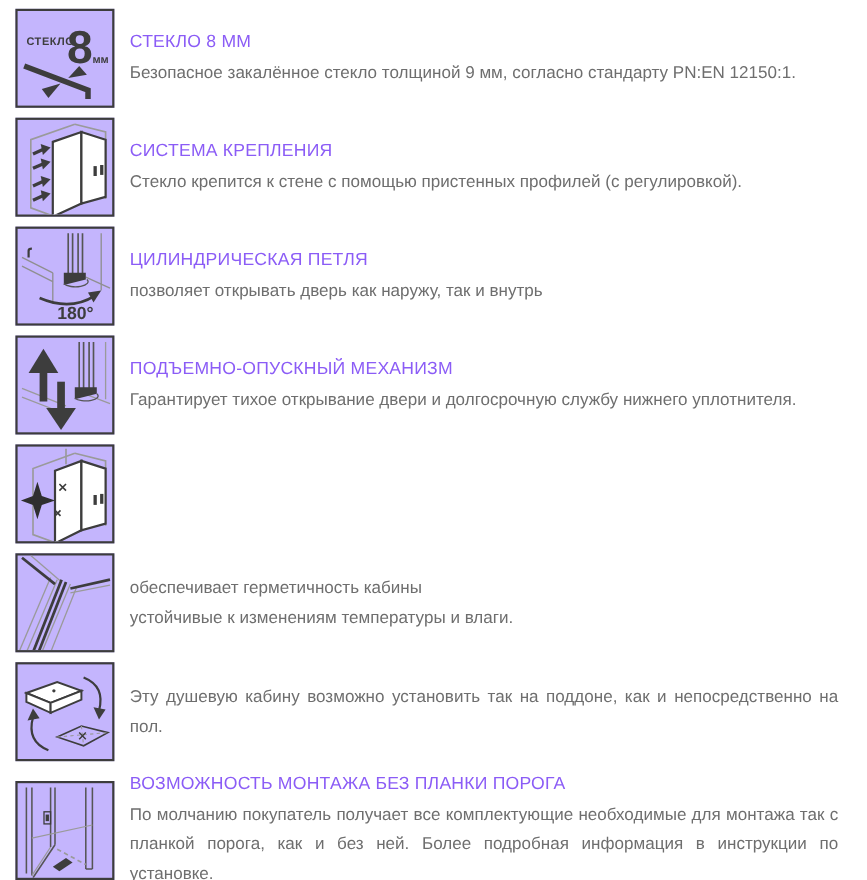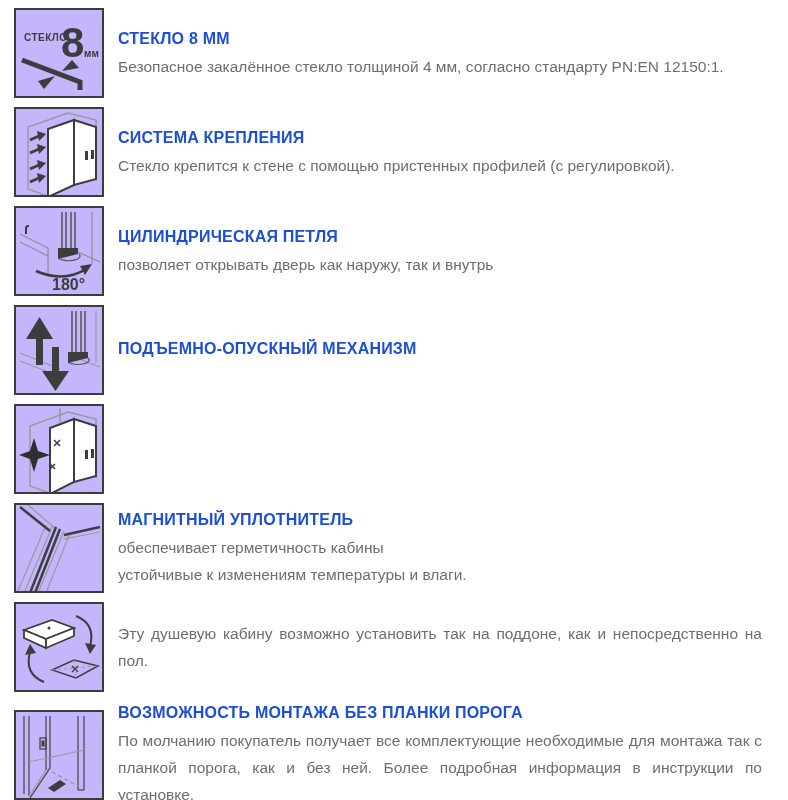--- a/index.html
+++ b/index.html
@@ -21,22 +21,22 @@
     border: 2px solid #3c3c3c;
     background: #c4b5fd;
     flex: 0 0 auto;
     box-sizing: content-box;
   }
   .icon-box svg { display: block; }
   .feature-text { margin-left: 14px; flex: 1; min-width: 0; }
   .feature-heading {
     margin: 0 0 3px 0;
     font-size: 16px;
-    font-weight: 700;
-    color: #1d4ed8;
+    font-weight: 400;
+    color: #8b5cf6;
     letter-spacing: 0.2px;
     line-height: 23px;
   }
   .feature-body {
     margin: 0;
     font-size: 15.5px;
     font-weight: 400;
     color: #6e6e6e;
     line-height: 27px;
     text-align: justify;
@@ -54,21 +54,21 @@
         <text class="ico-txt" x="8" y="31" font-size="10" font-weight="bold" letter-spacing="0.5" fill="#3d3d3d">СТЕКЛО</text>
         <text class="ico-txt" x="45" y="47" font-size="42" font-weight="bold" fill="#3d3d3d">8</text>
         <text class="ico-txt" x="68" y="47" font-size="10" font-weight="bold" fill="#3d3d3d">мм</text>
         <path d="M6 50 L64 72 L64 80" fill="none" stroke="#3d3d3d" stroke-width="5"></path>
         <polygon points="46,61 56,50 63,58" fill="#3d3d3d"></polygon>
         <polygon points="39,66 22,71 28,79" fill="#3d3d3d"></polygon>
       </svg>
     </div>
     <div class="feature-text">
       <h2 class="feature-heading">СТЕКЛО 8 ММ</h2>
-      <p class="feature-body">Безопасное закалённое стекло толщиной 4 мм, согласно стандарту PN:EN 12150:1.</p>
+      <p class="feature-body">Безопасное закалённое стекло толщиной 9 мм, согласно стандарту PN:EN 12150:1.</p>
     </div>
   </div>
 
   <div class="feature-row">
     <div class="icon-box">
       <svg width="86" height="86" viewBox="0 0 86 86">
         <g stroke="#9a9a9a" stroke-width="1.5" fill="none">
           <polyline points="52,4 12,18 12,80 34,88"></polyline>
           <polyline points="52,4 80,11 80,72"></polyline>
         </g>
@@ -146,20 +146,21 @@
         <polygon points="52,45 72,45 72,51 52,56" fill="#3d3d3d"></polygon>
         <path d="M52 55 A10 4 0 0 0 72 51" stroke="#555555" stroke-width="1.2" fill="none"></path>
         <rect x="20" y="30" width="7" height="28" fill="#3d3d3d"></rect>
         <polygon points="10,32 37,32 23.5,10" fill="#3d3d3d"></polygon>
         <rect x="36" y="40" width="7" height="26" fill="#3d3d3d"></rect>
         <polygon points="26,64 53,64 39.5,84" fill="#3d3d3d"></polygon>
       </svg>
     </div>
     <div class="feature-text">
       <h2 class="feature-heading">ПОДЪЕМНО-ОПУСКНЫЙ МЕХАНИЗМ</h2>
+      <p class="feature-body">Гарантирует тихое открывание двери и долгосрочную службу нижнего уплотнителя.</p>
     </div>
   </div>
 
   <div class="feature-row">
     <div class="icon-box">
       <svg width="86" height="86" viewBox="0 0 86 86">
         <g stroke="#9a9a9a" stroke-width="1.5" fill="none">
           <polyline points="52,6 14,20 14,80 36,88"></polyline>
           <polyline points="52,6 80,13 80,72"></polyline>
           <path d="M44 2 V16"></path>
@@ -192,21 +193,20 @@
         </g>
         <g stroke="#3d3d3d" stroke-width="2.5" fill="none">
           <path d="M40 22 L14 88"></path>
             <path d="M44 24 L19 88"></path>
           <path d="M34 26 L4 2"></path>
             <path d="M48 30 L84 22"></path>
         </g>
       </svg>
     </div>
     <div class="feature-text">
-      <h2 class="feature-heading">МАГНИТНЫЙ УПЛОТНИТЕЛЬ</h2>
       <p class="feature-body">обеспечивает герметичность кабины</p>
       <p class="feature-body">устойчивые к изменениям температуры и влаги.</p>
     </div>
   </div>
 
   <div class="feature-row">
     <div class="icon-box">
       <svg width="86" height="86" viewBox="0 0 86 86">
         <g stroke="#3d3d3d" stroke-width="1.8" fill="#ffffff">
           <polygon points="8,26 36,16 58,24 30,35"></polygon>

